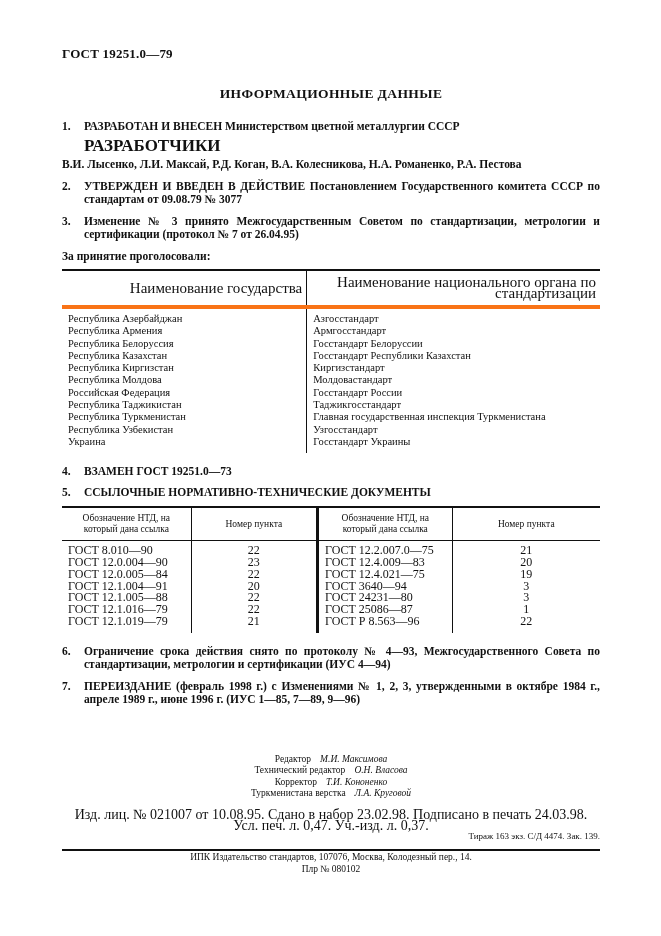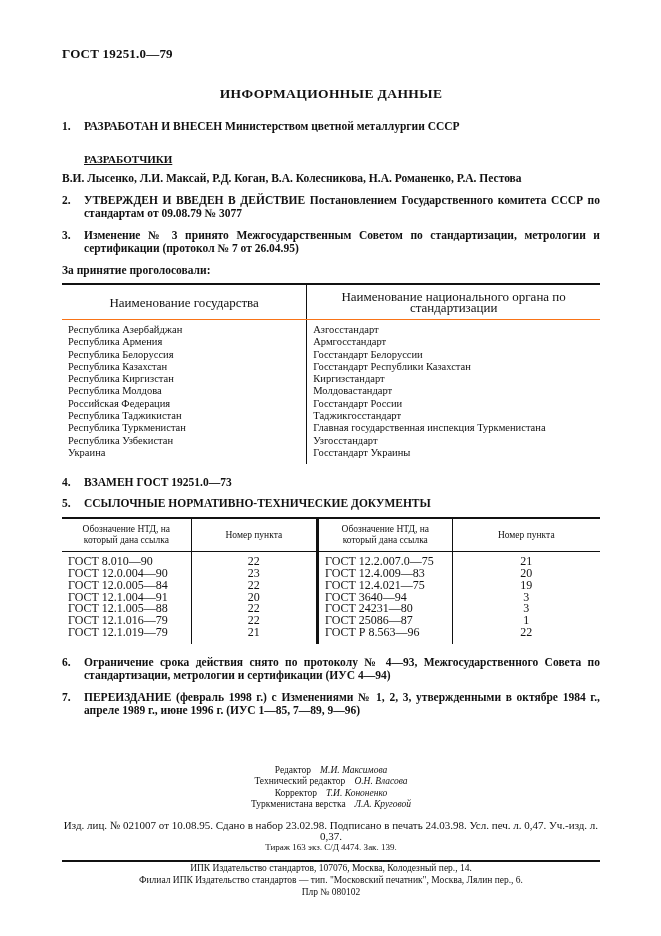--- a/index.html
+++ b/index.html
@@ -13,29 +13,29 @@
   .doc-number { font-size:13px; font-weight:bold; letter-spacing:.2px; }
   .doc-title { text-align:center; font-size:13.5px; font-weight:bold; margin-top:24px; letter-spacing:.4px; }
 
   .item { display:flex; font-weight:bold; font-size:11.5px; line-height:13px; }
   .item .num { width:22px; flex:0 0 22px; }
   .item .itext { flex:1; text-align:justify; }
   .mt18 { margin-top:18px; }
   .mt12 { margin-top:12px; }
   .mt9  { margin-top:9px; }
   .mt8  { margin-top:8px; }
-  .sub-line  { font-weight:bold; font-size:11px; line-height:13px; margin-left:22px; margin-top:20px;text-decoration:underline; }
+  .sub-line  { font-weight:bold; font-size:17px; line-height:13px; margin-left:22px; margin-top:6px; }
   .sub-line2 { font-weight:bold; font-size:11.5px; line-height:13px; margin-top:6px; }
   .vote-intro { font-weight:bold; font-size:11.5px; margin-top:9px; }
 
   table { width:100%; border-collapse:collapse; margin-top:7px; }
   .vtable { border-top:2px solid #111; }
   .vtable th {
-    font-weight:normal; font-size:13px; line-height:11px;
-    border-bottom:1px solid #f97316; padding:6px 4px; text-align:center; vertical-align:middle;
+    font-weight:normal; font-size:15px; line-height:11px;
+    border-bottom:4px solid #f97316; padding:6px 4px; text-align:right; vertical-align:middle;
   }
   .vtable th.c1, .vtable td.c1 { width:45.5%; border-right:1px solid #111; }
   .vtable td { font-size:10.5px; line-height:12.3px; padding:0 0 0 6px; vertical-align:top; }
   .vtable tbody tr:first-child td { padding-top:4px; }
   .vtable tbody tr:last-child td { padding-bottom:5px; }
 
   .rtable { border-top:2px solid #111; }
   .rtable th {
     font-weight:normal; font-size:9.5px; line-height:11px;
     border-bottom:1px solid #111; padding:5px 8px; text-align:center; vertical-align:middle;
@@ -45,22 +45,22 @@
   .rtable th.r3, .rtable td.r3 { width:25%;  border-right:1px solid #111; }
   .rtable th.r4, .rtable td.r4 { width:27.5%; text-align:center; }
   .rtable td { font-size:12px; line-height:11.8px; padding:0 0 0 6px; vertical-align:top; }
   .rtable td.r2, .rtable td.r4 { padding:0; }
   .rtable tbody tr:first-child td { padding-top:4px; }
   .rtable tbody tr:last-child td { padding-bottom:5px; }
 
   .imprint { margin-top:48px; }
   .credit { text-align:center; font-size:9.5px; line-height:11.5px; }
   .credit .cname { font-style:italic; margin-left:9px; }
-  .izd-line { text-align:center; font-size:11px; line-height:11px; margin-top:9px; }
-  .izd-line2 { text-align:center; font-size:9px; line-height:11px; }
+  .izd-line { text-align:center; font-size:14px; line-height:11px; margin-top:9px; }
+  .izd-line2 { text-align:right; font-size:9px; line-height:11px; }
   .thick-rule { border:0; border-top:2.5px solid #111; margin-top:7px; }
   .pub-line { text-align:center; font-size:9.5px; line-height:12px; }
   .pub-line:first-of-type { margin-top:4px; }
 </style>
 </head>
 <body>
 
 <div class="page">
 
   <div class="doc-number">ГОСТ 19251.0—79</div>
@@ -229,17 +229,16 @@
     <div class="credit">
       <span>Туркменистана верстка</span><span class="cname">Л.А. Круговой</span>
     </div>
 
     <div class="izd-line">Изд. лиц. № 021007 от 10.08.95.  Сдано в набор 23.02.98.  Подписано в печать 24.03.98.   Усл. печ. л. 0,47.   Уч.-изд. л. 0,37.</div>
     <div class="izd-line2">Тираж 163 экз.  С/Д 4474.  Зак. 139.</div>
 
     <hr class="thick-rule">
 
     <div class="pub-line">ИПК Издательство стандартов, 107076, Москва, Колодезный пер., 14.</div>
-    <div class="pub-line">Филиал ИПК Издательство стандартов — тип. "Московский печатник", Москва, Лялин пер., 6.</div>
     <div class="pub-line">Плр № 080102</div>
   </div>
 
 </div>
 
 </body></html>

